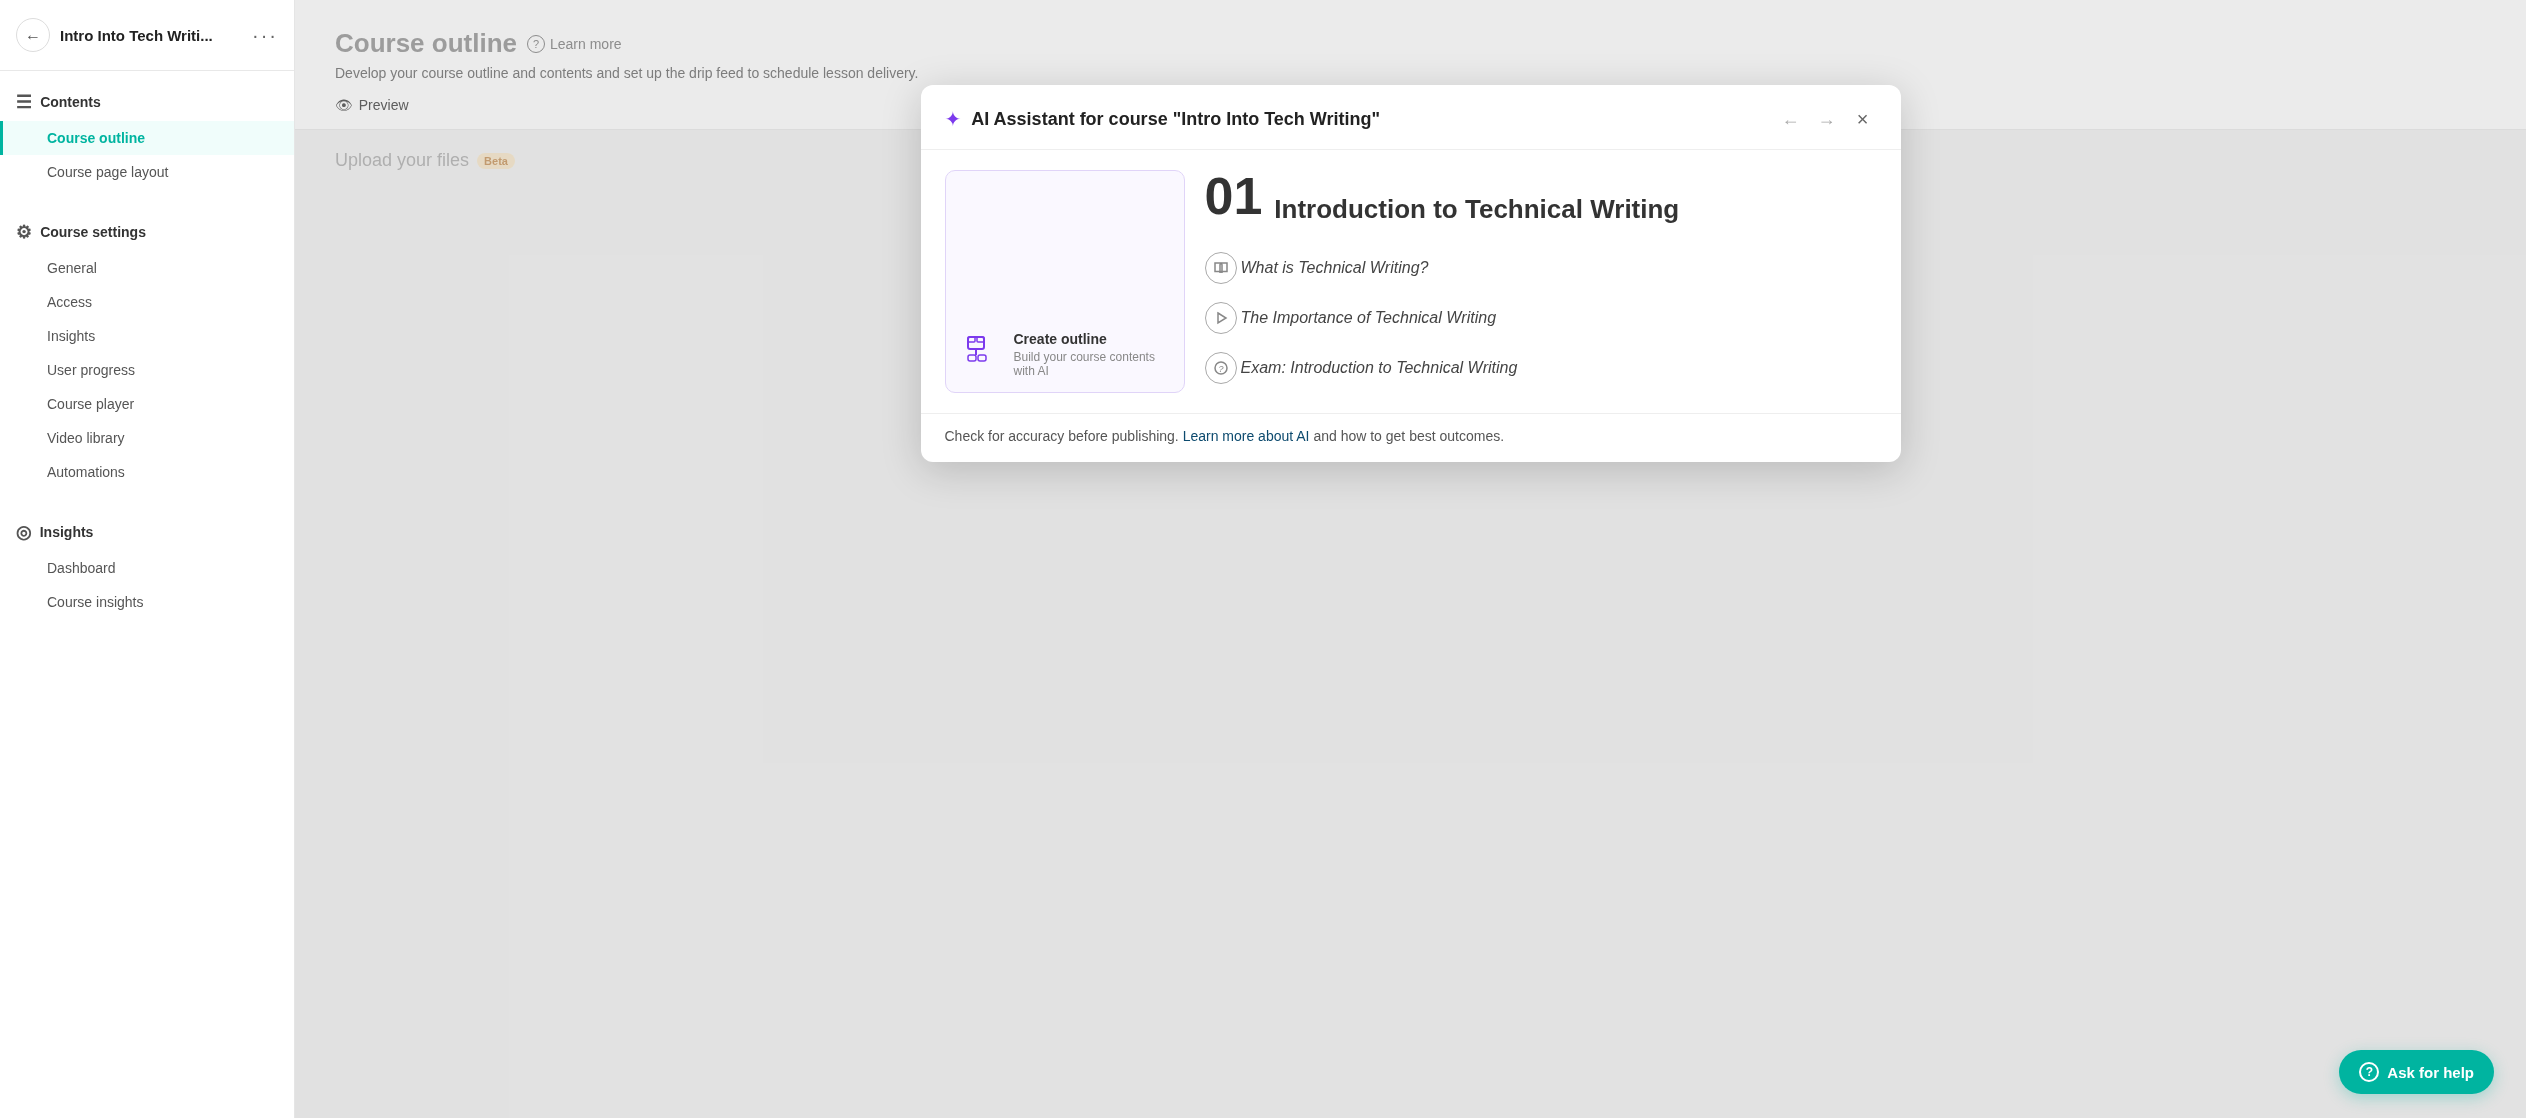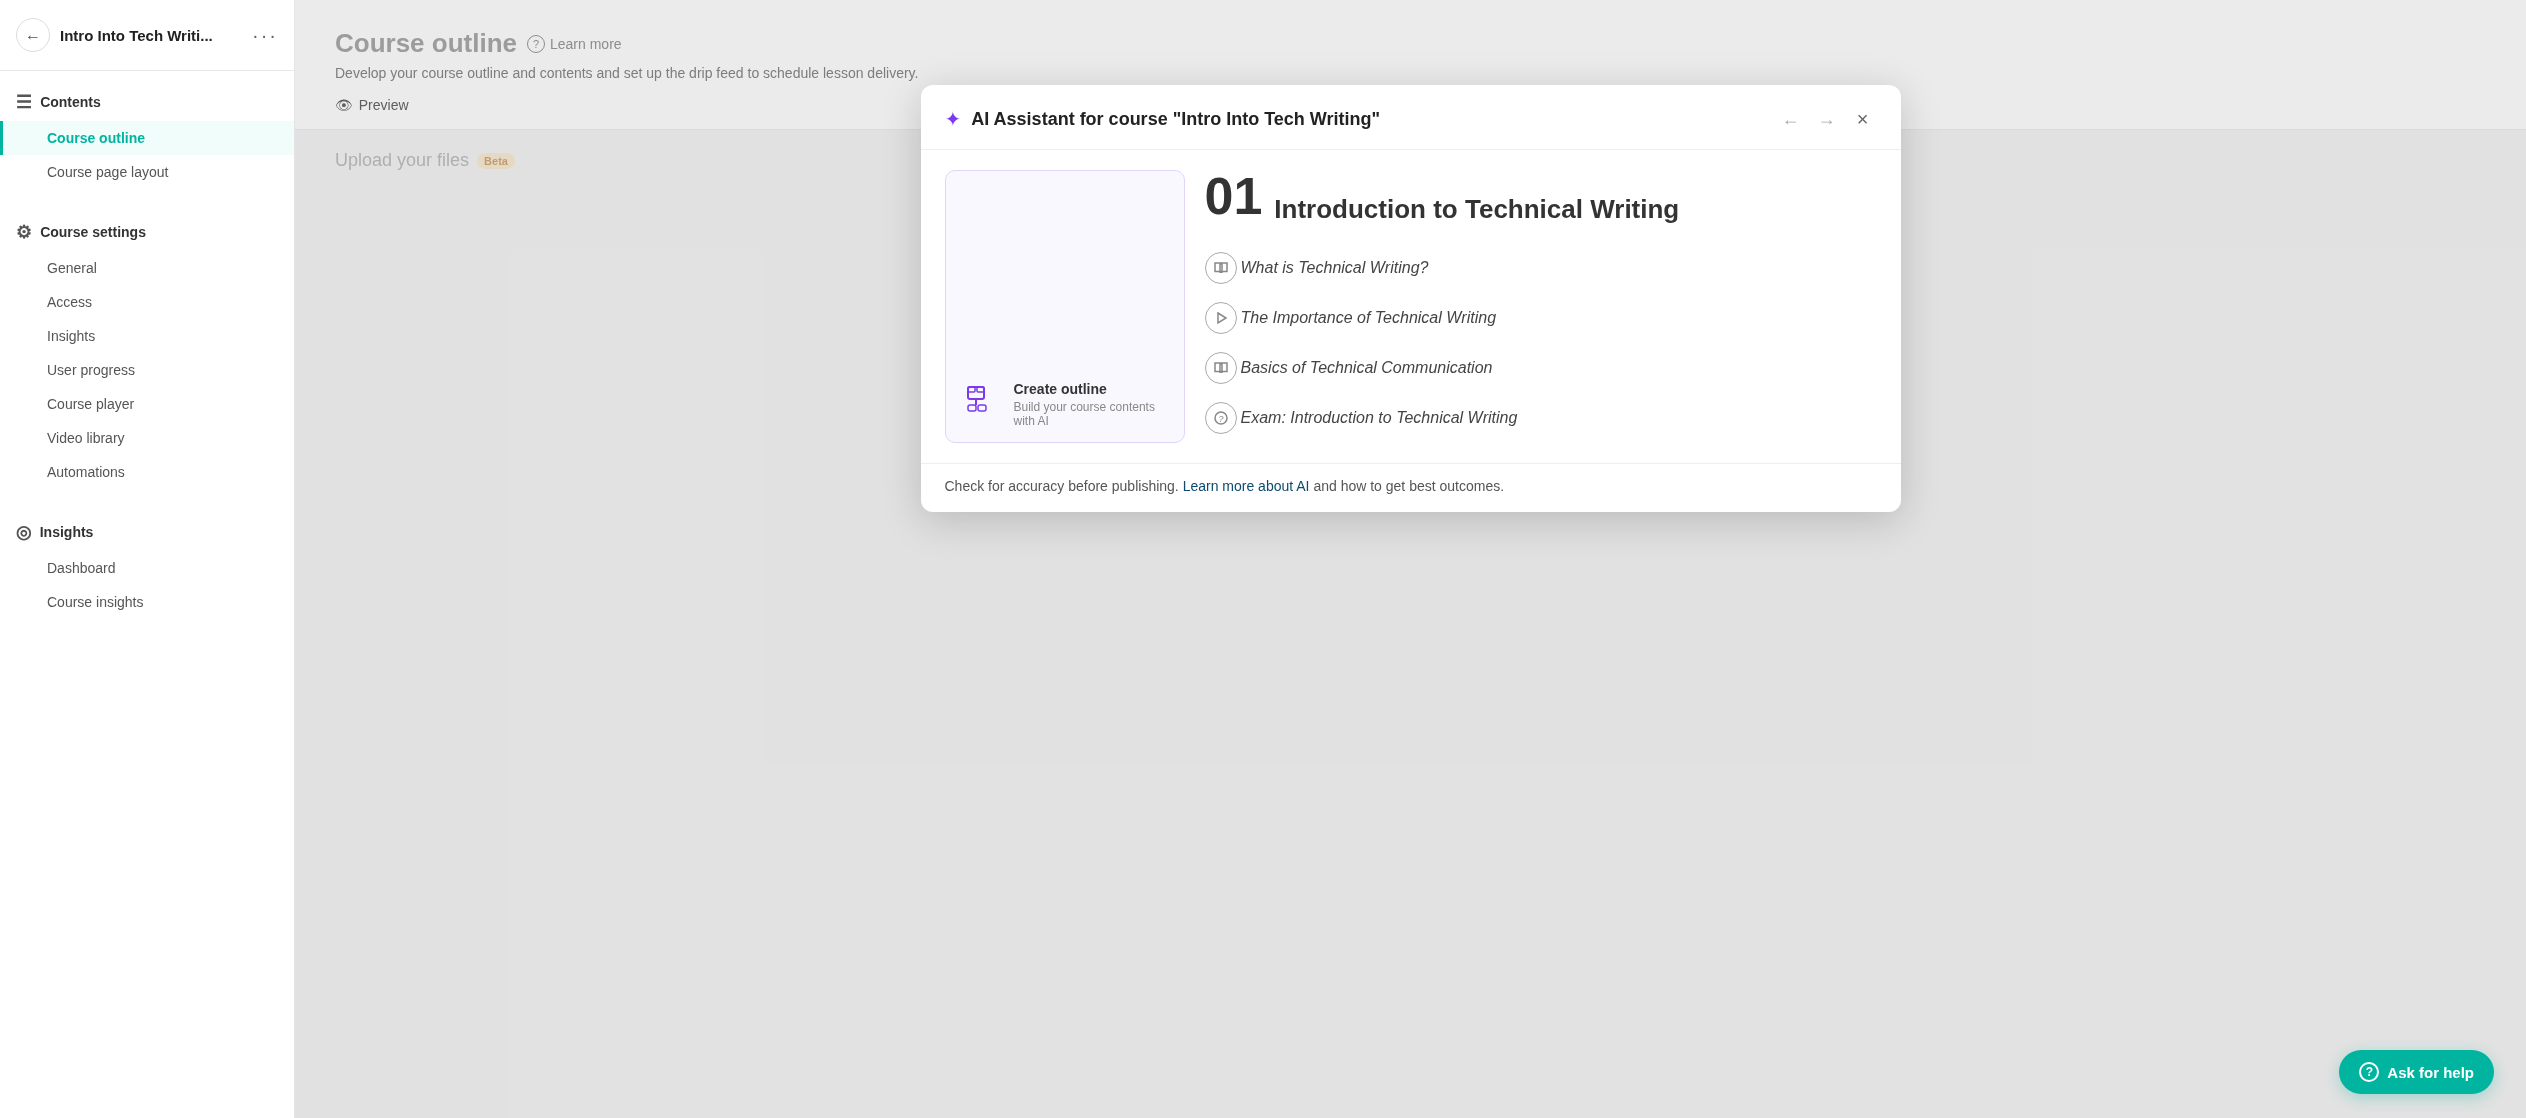--- a/index.html
+++ b/index.html
@@ -479,29 +479,20 @@
 
             <div class="lesson-item">
               <div class="lesson-icon play-icon">
                 <svg width="14" height="14" viewBox="0 0 14 14" fill="none">
                   <polygon points="4,2 12,7 4,12" stroke="#888" stroke-width="1.5" fill="none"></polygon>
                 </svg>
               </div>
               <span class="lesson-label">The Importance of Technical Writing</span>
             </div>
 
-            <div class="lesson-item">
-              <div class="lesson-icon book-icon">
-                <svg width="16" height="16" viewBox="0 0 16 16" fill="none">
-                  <path d="M2 3h5a2 2 0 012 2v8a1.5 1.5 0 00-1.5-1.5H2V3z" stroke="#888" stroke-width="1.5" fill="none"></path>
-                  <path d="M14 3H9a2 2 0 00-2 2v8a1.5 1.5 0 011.5-1.5H14V3z" stroke="#888" stroke-width="1.5" fill="none"></path>
-                </svg>
-              </div>
-              <span class="lesson-label">Basics of Technical Communication</span>
-            </div>
 
             <div class="lesson-item">
               <div class="lesson-icon quiz-icon">
                 <svg width="14" height="14" viewBox="0 0 14 14" fill="none">
                   <circle cx="7" cy="7" r="6" stroke="#888" stroke-width="1.5"></circle>
                   <text x="7" y="11" text-anchor="middle" font-size="9" fill="#888">?</text>
                 </svg>
               </div>
               <span class="lesson-label">Exam: Introduction to Technical Writing</span>
             </div>

